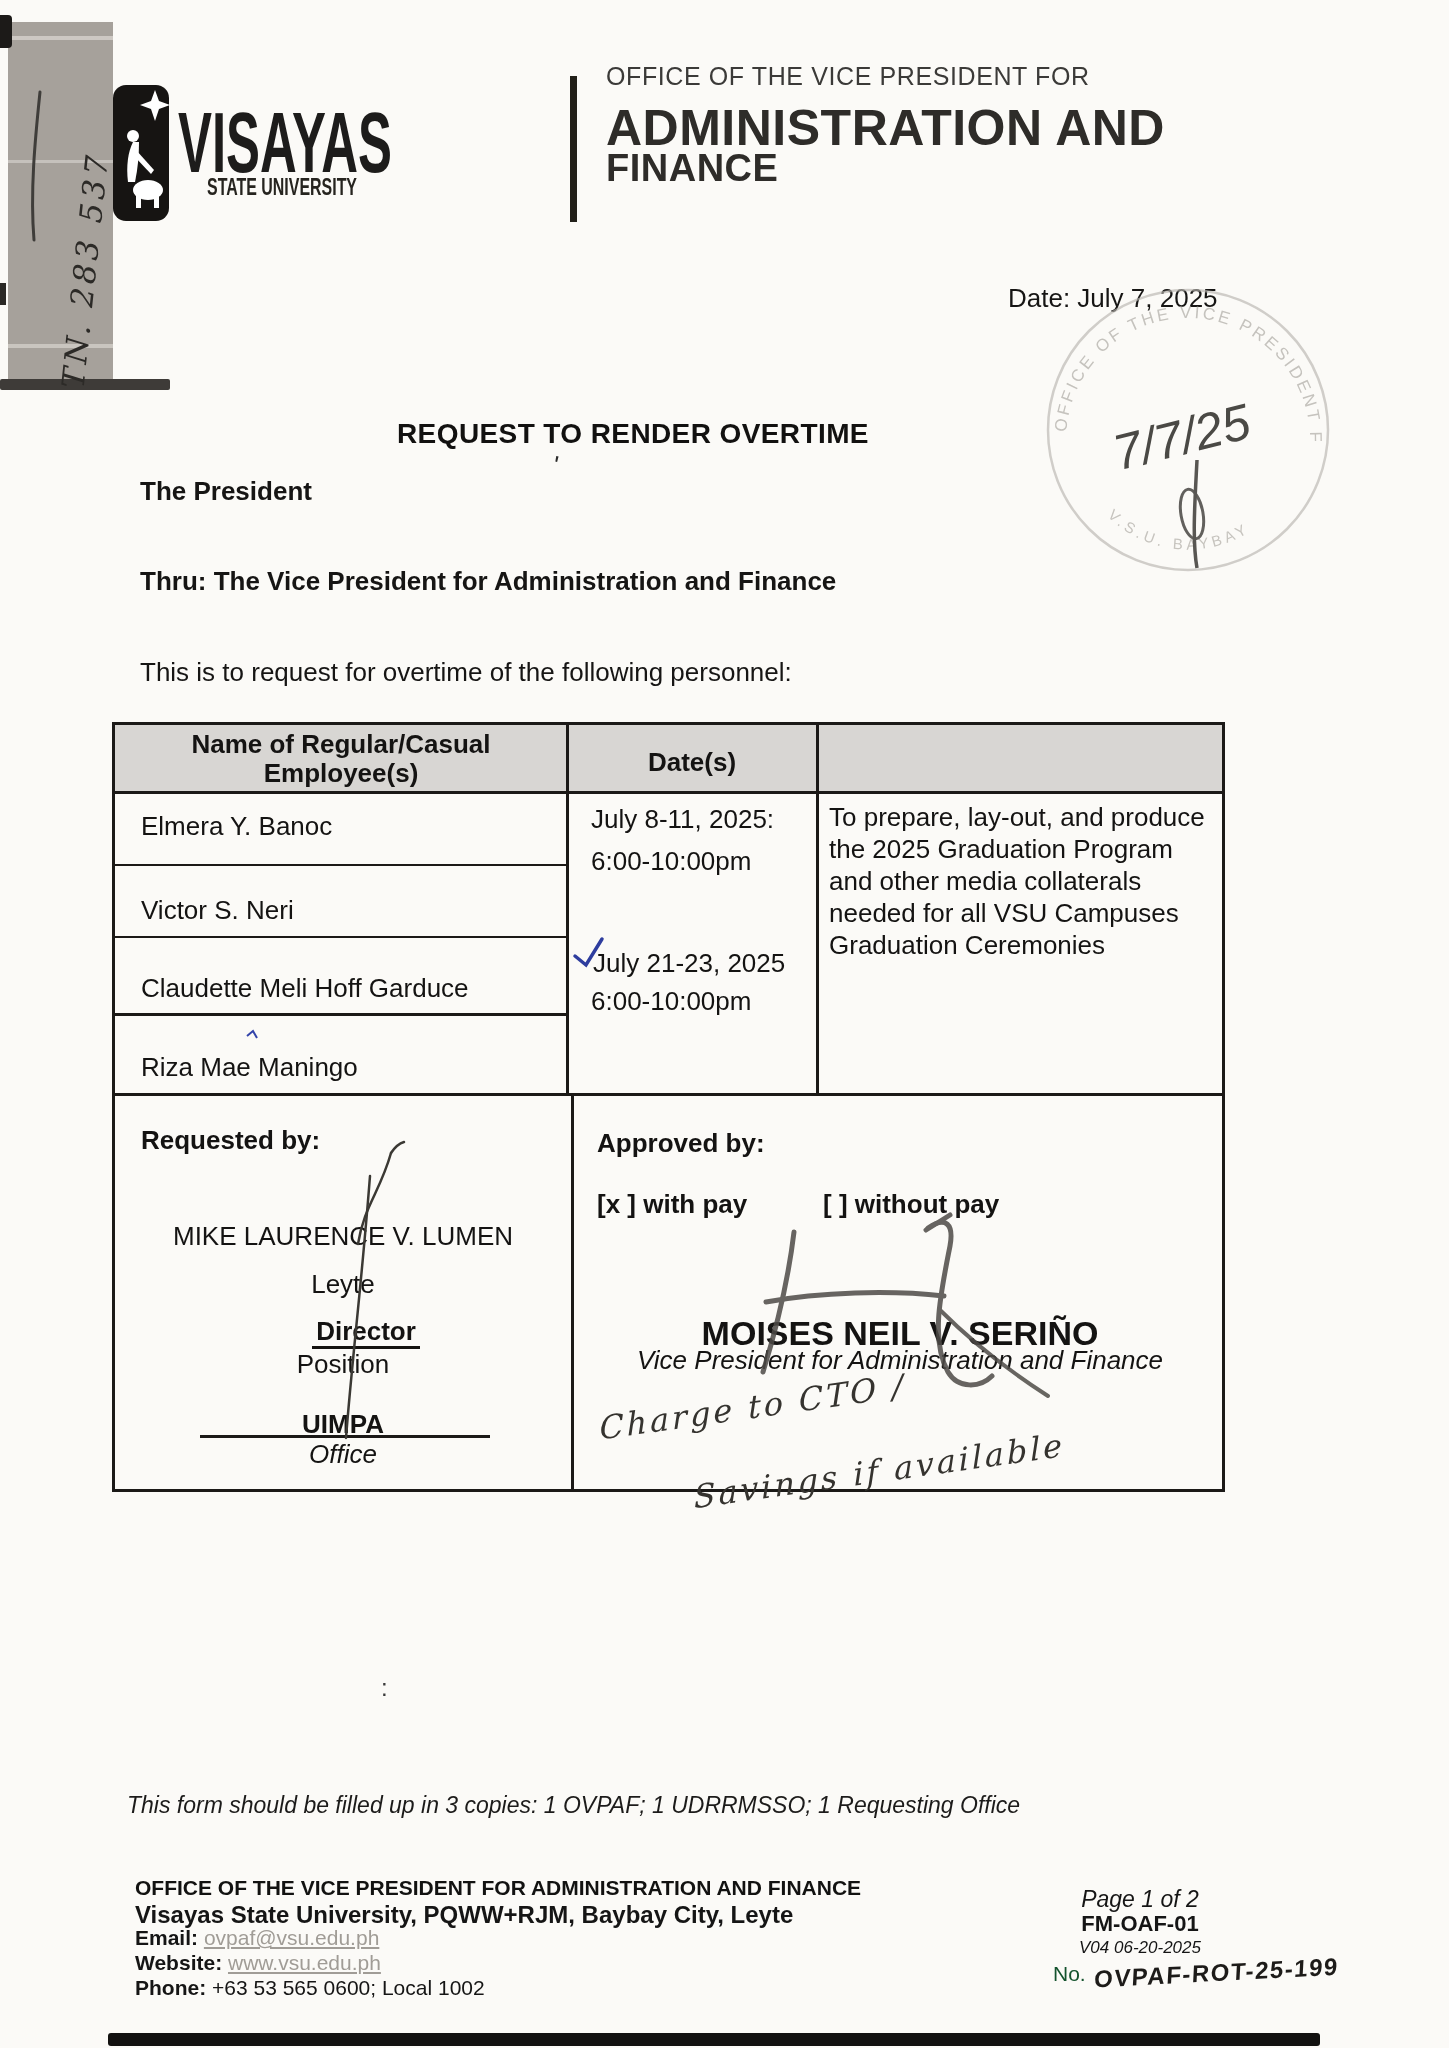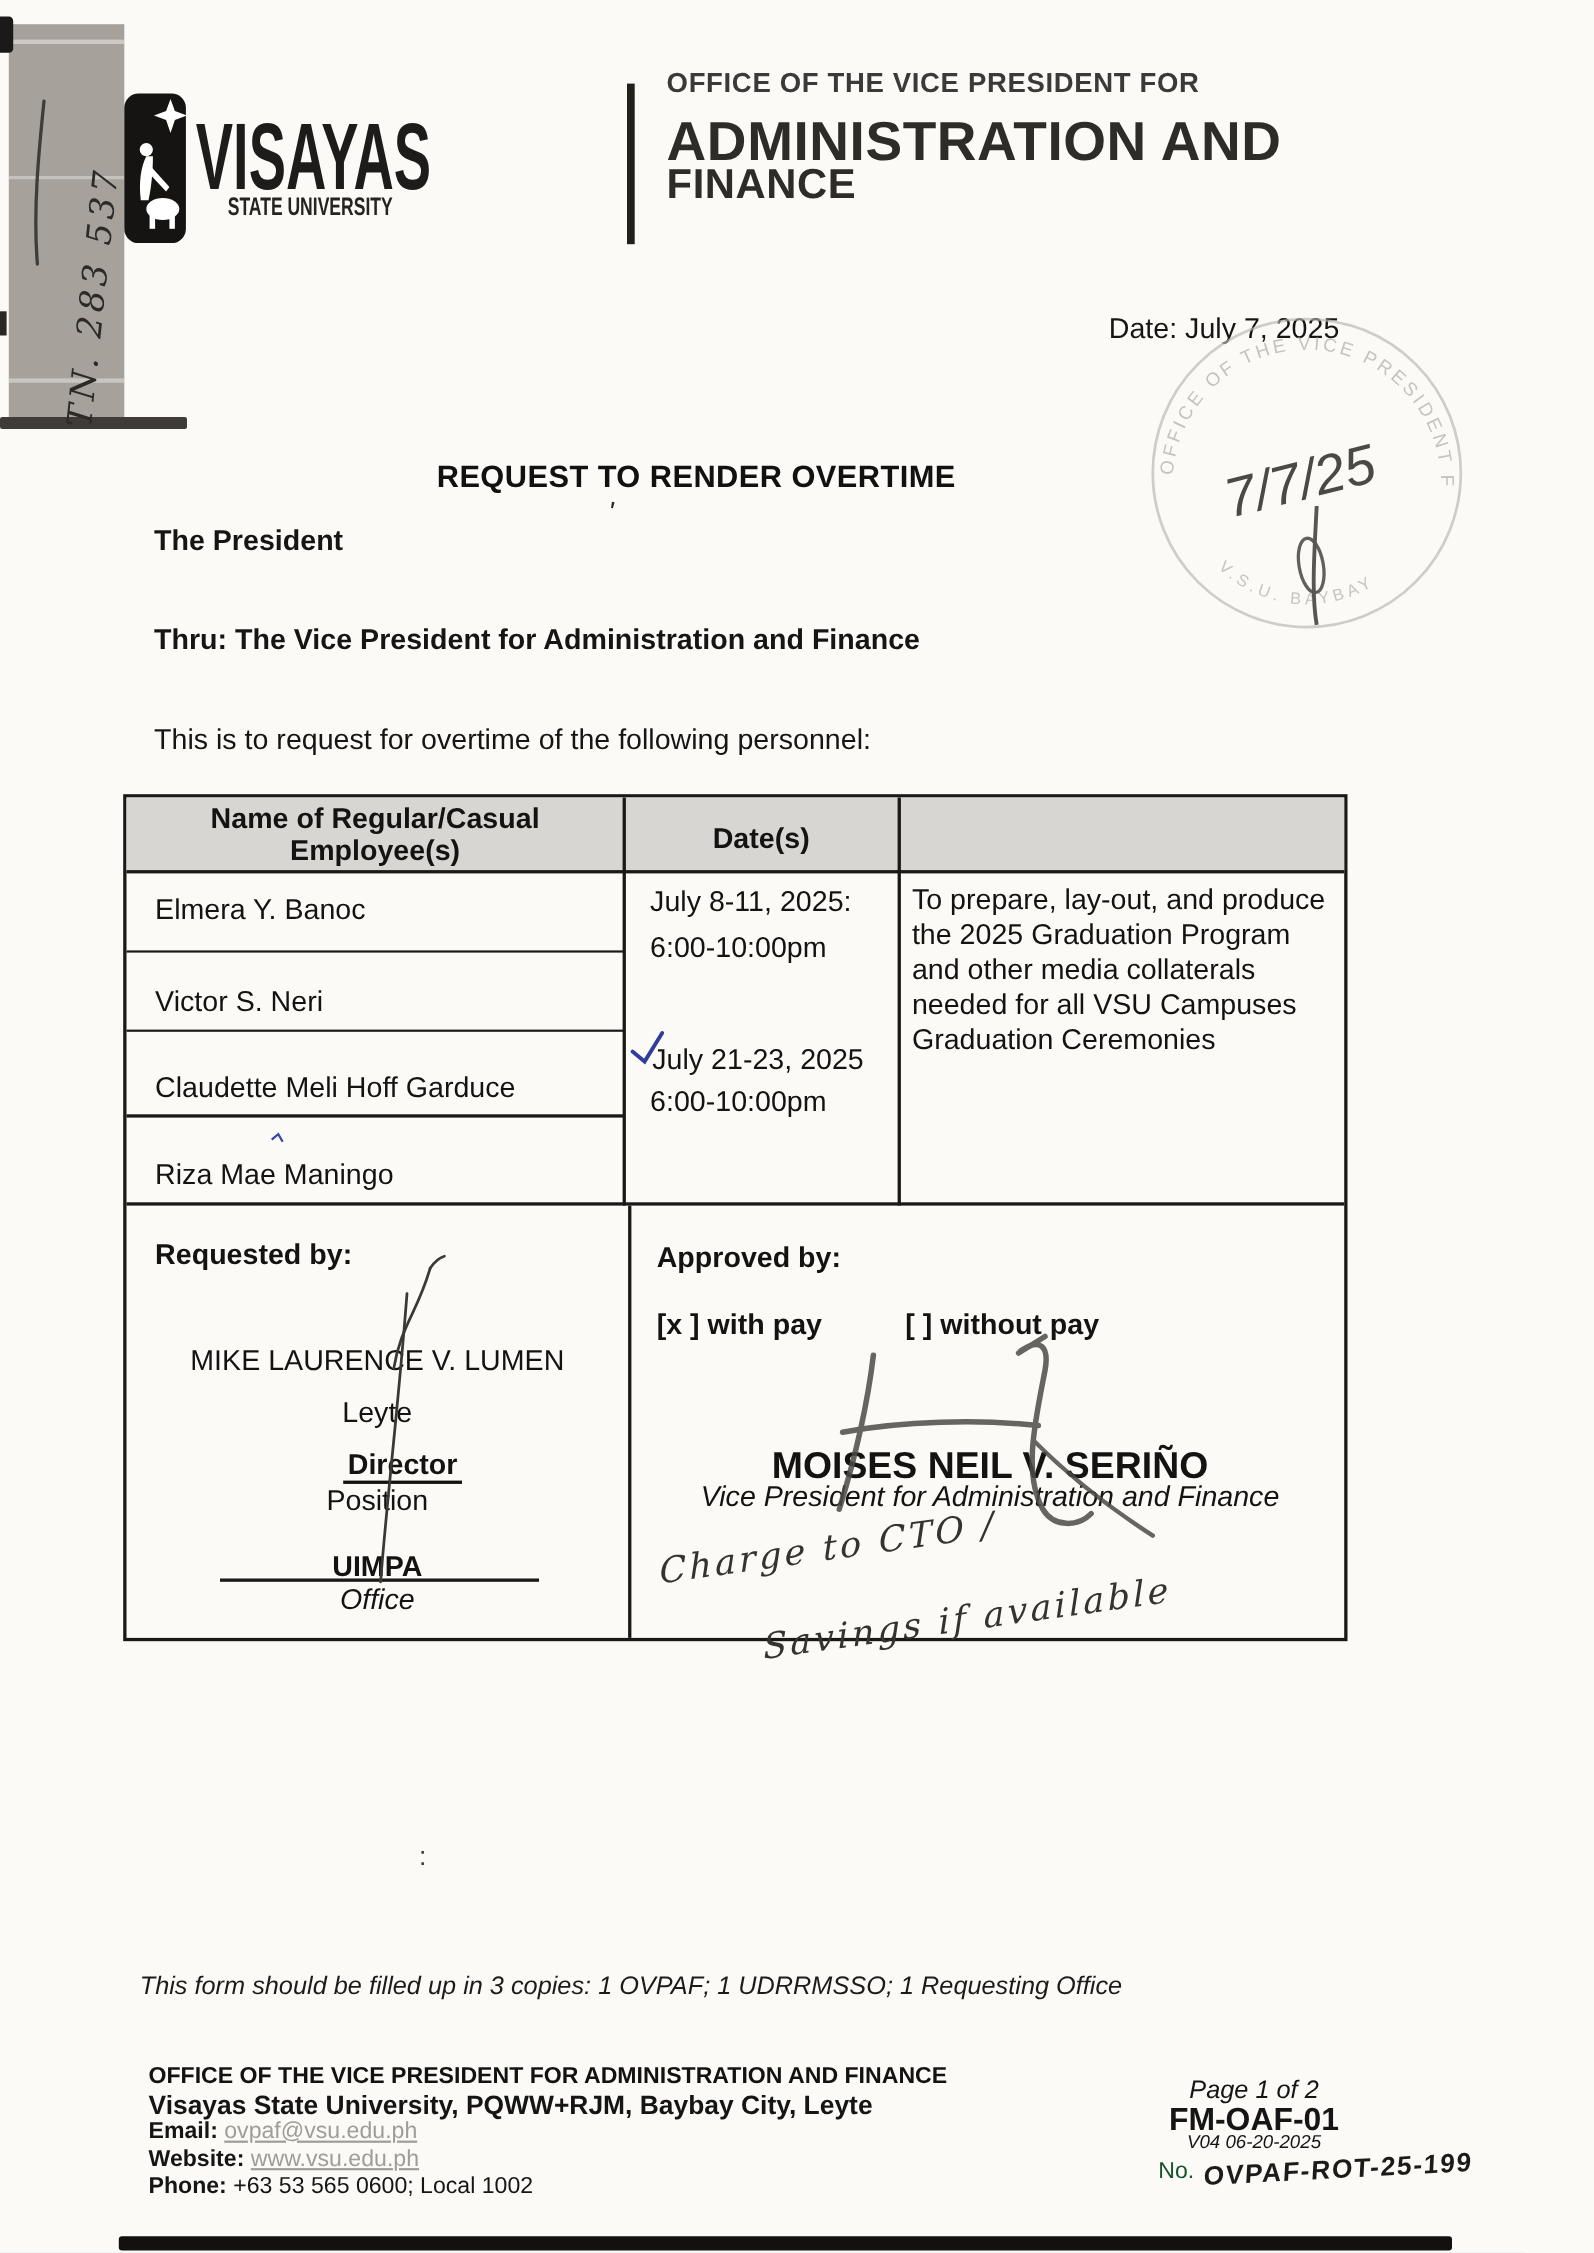--- a/index.html
+++ b/index.html
@@ -41,21 +41,21 @@
     <path d="M21,58 C16,68 14,82 16,98 L23,98 C26,84 27,70 27,58 Z" fill="#fff"></path>
     <path d="M24,66 L42,86 L39,90 L22,72 Z" fill="#fff"></path>
     <ellipse cx="36" cy="106" rx="15" ry="10" fill="#fff"></ellipse>
     <rect x="24" y="110" width="5" height="14" fill="#fff"></rect>
     <rect x="42" y="110" width="5" height="14" fill="#fff"></rect>
     <text x="66" y="88" font-size="86" font-weight="600" fill="#1d1c1b" textLength="214" lengthAdjust="spacingAndGlyphs">VISAYAS</text>
     <text x="95" y="111" font-size="23" font-weight="600" fill="#26241f" textLength="150" lengthAdjust="spacingAndGlyphs">STATE UNIVERSITY</text>
   </svg>
 
   <div class="abs" style="left:570px;top:76px;width:7px;height:146px;background:#222019;"></div>
-  <div class="abs" style="left:606px;top:62px;font-size:25px;font-weight:700;letter-spacing:.6px;color:#3b3a38;">OFFICE OF THE VICE PRESIDENT FOR</div>
+  <div class="abs" style="left:606px;top:62px;font-size:25px;font-weight:400;letter-spacing:.6px;color:#3b3a38;">OFFICE OF THE VICE PRESIDENT FOR</div>
   <div class="abs b" style="left:606px;top:99px;font-size:50px;letter-spacing:.5px;color:#2e2c29;">ADMINISTRATION AND</div>
   <div class="abs b" style="left:606px;top:147px;font-size:38px;letter-spacing:.5px;color:#2e2c29;">FINANCE</div>
 
   <div class="abs body-text" style="left:1008px;top:283px;">Date: July 7, 2025</div>
 
   <svg class="abs" style="left:1020px;top:262px;opacity:.92;" width="355" height="345" viewBox="0 0 355 345">
     <defs>
       <path id="arcTop" d="M 46,178 A 122,122 0 1 1 290,178"></path>
       <path id="arcBot" d="M 60,212 A 115,115 0 0 0 276,212"></path>
     </defs>
@@ -147,21 +147,21 @@
   <div class="abs" style="left:135px;top:1951px;font-size:21px;">
     <span class="b">Website:</span>
     <span class="link">www.vsu.edu.ph</span>
   </div>
   <div class="abs" style="left:135px;top:1976px;font-size:21px;">
     <span class="b">Phone:</span>
     <span>+63 53 565 0600; Local 1002</span>
   </div>
 
   <div class="abs i ctr" style="left:1040px;top:1886px;width:200px;font-size:23px;">Page 1 of 2</div>
-  <div class="abs b ctr" style="left:1040px;top:1911px;width:200px;font-size:29px;">FM-OAF-01</div>
+  <div class="abs b ctr" style="left:1040px;top:1911px;width:200px;font-size:22px;">FM-OAF-01</div>
   <div class="abs i ctr" style="left:1040px;top:1938px;width:200px;font-size:17px;">V04 06-20-2025</div>
   <div class="abs" style="left:1053px;top:1959px;">
     <span style="font-size:21px;color:#14532d;">No.</span>
     <span style="display:inline-block;font-size:24px;font-weight:700;letter-spacing:1.5px;color:#1d1b19;
                  transform:rotate(-3deg) skewX(-6deg);margin-left:4px;">OVPAF-ROT-25-199</span>
   </div>
 
   <div class="abs" style="left:108px;top:2033px;width:1212px;height:13px;background:#121110;border-radius:3px;"></div>
 
   <svg class="abs" style="left:0;top:0;pointer-events:none;" width="1449" height="2048" viewBox="0 0 1449 2048">

